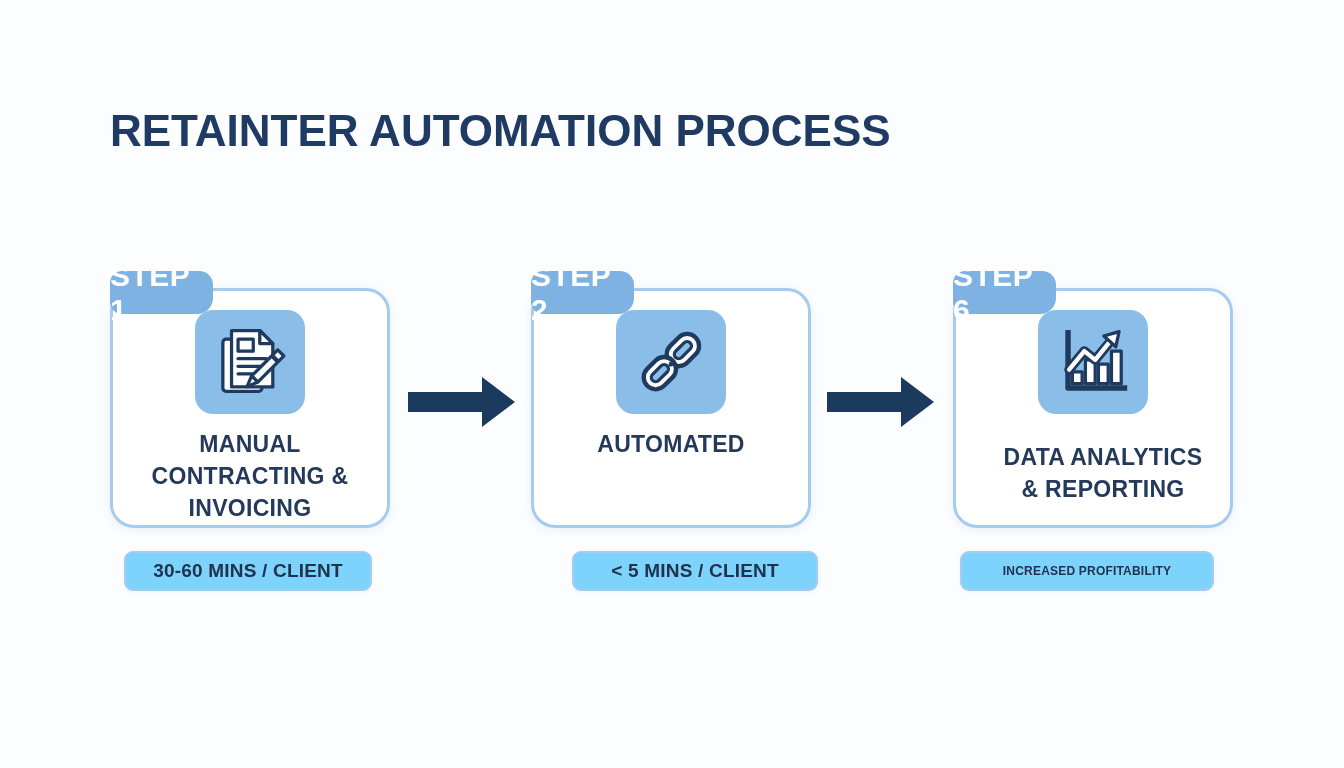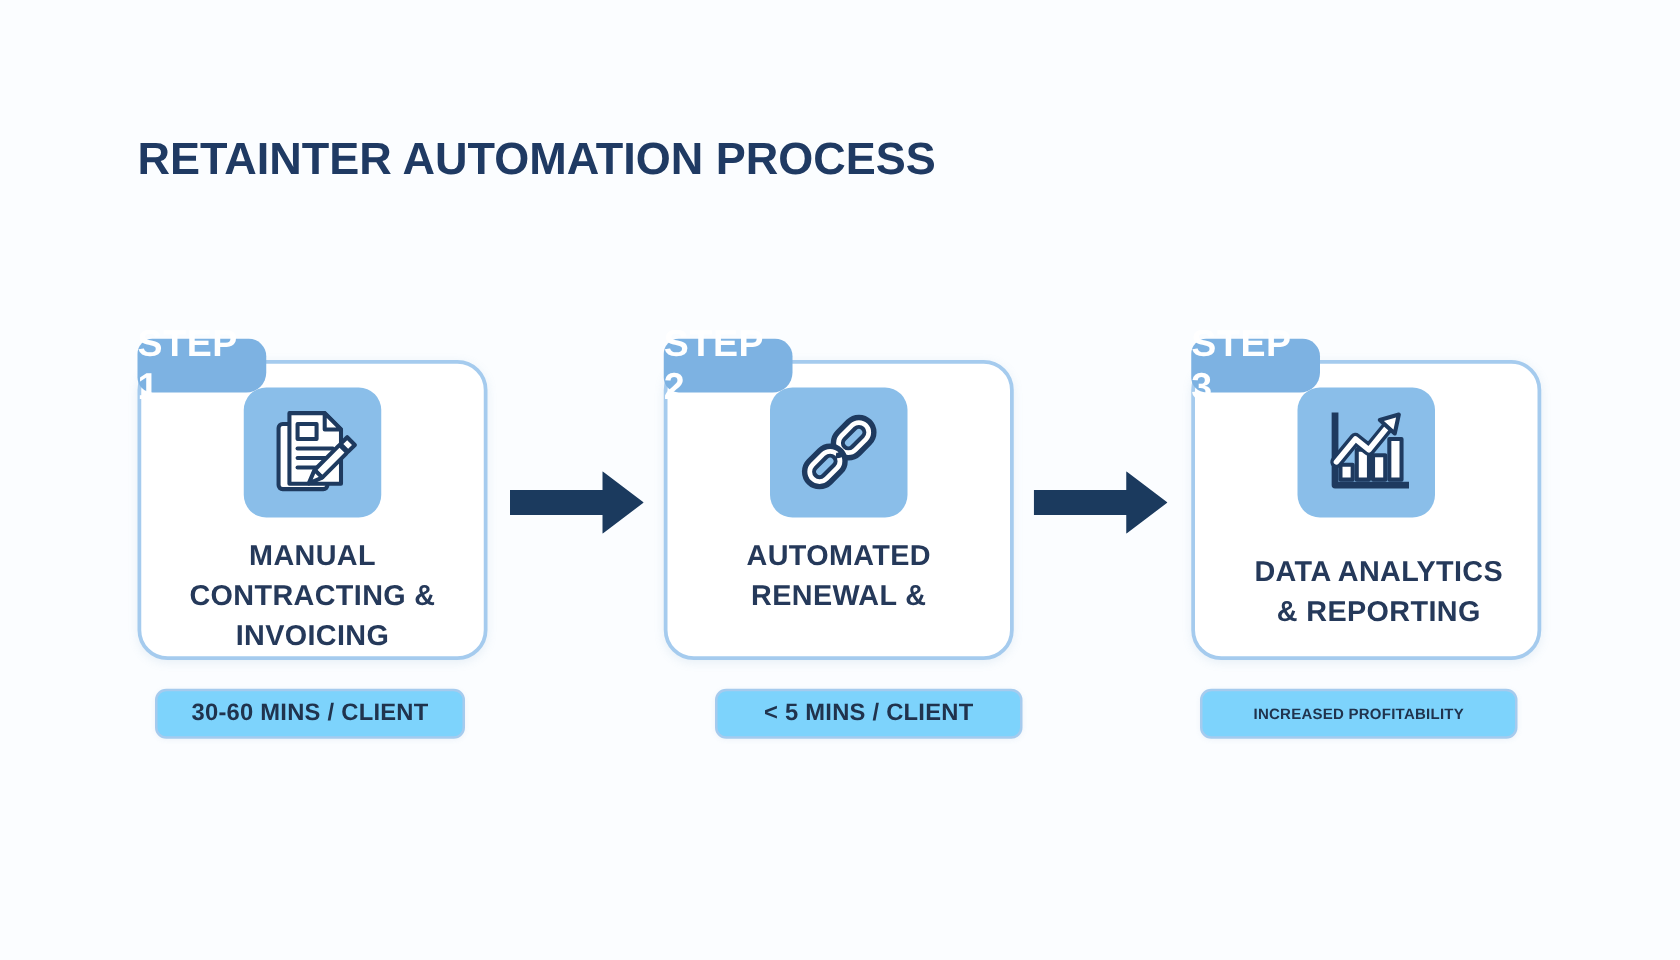--- a/index.html
+++ b/index.html
@@ -3,21 +3,21 @@
 <meta charset="utf-8">
 <style>
   * { margin:0; padding:0; box-sizing:border-box; }
   body { background:#e8ecf0; font-family:"Liberation Sans", sans-serif; }
   .page {
     position:relative; width:1344px; height:768px; overflow:hidden;
     background: var(--background, #fbfdff);
   }
   .title {
     position:absolute; left:110px; top:106px;
-    font-size:36px; font-weight:bold; letter-spacing:0px;
+    font-size:44px; font-weight:bold; letter-spacing:0px;
     color: var(--title-text, #1f3a63); white-space:nowrap;
   }
   .card {
     position:absolute; top:288px; width:280px; height:240px;
     background: var(--card-bg, #ffffff);
     border:3px solid var(--card-border, #a5cbee);
     border-radius:24px;
     box-shadow:0 2px 8px rgba(120,160,200,0.14);
   }
   .card.c1 { left:110px; }
@@ -107,30 +107,29 @@
           <rect x="24" y="3" width="22" height="33" rx="11" fill="#ffffff" stroke-width="4"></rect>
           <rect x="31" y="10" width="8" height="19" rx="4" fill="var(--tile-bg, #8abee9)" stroke-width="3"></rect>
           <rect x="24" y="33" width="22" height="33" rx="11" fill="#ffffff" stroke-width="4"></rect>
           <rect x="31" y="40" width="8" height="19" rx="4" fill="var(--tile-bg, #8abee9)" stroke-width="3"></rect>
           <path d="M35,33 q4,2 0,5" stroke-width="4" fill="none"></path>
         </g>
       </svg>
     </div>
     <div class="label">
       <span class="ln">AUTOMATED</span>
-      <span class="ln">RENEWAL &amp;</span>
     </div>
   </div>
 
   <svg class="arrow a2" viewBox="0 0 107 50">
     <polygon points="0,15 74,15 74,0 107,25 74,50 74,35 0,35" fill="currentColor"></polygon>
   </svg>
 
   <div class="card c3">
-    <div class="badge">STEP 3</div>
+    <div class="badge">STEP 6</div>
     <div class="tile">
       <svg width="78" height="76" viewBox="0 0 70 70" fill="none" stroke="currentColor" stroke-linejoin="round" stroke-linecap="square">
         <rect x="16" y="44" width="9" height="11" fill="#ffffff" stroke-width="3"></rect>
         <rect x="28" y="33" width="9" height="22" fill="#ffffff" stroke-width="3"></rect>
         <rect x="40" y="37" width="9" height="18" fill="#ffffff" stroke-width="3"></rect>
         <rect x="52" y="25" width="9" height="30" fill="#ffffff" stroke-width="3"></rect>
         <path d="M12,8 V59 H64" stroke-width="5"></path>
         <polyline points="13,42 27,25 37,33 51,16" stroke-width="9" stroke-linecap="round" stroke-linejoin="round"></polyline>
         <polyline points="13,42 27,25 37,33 50,17" stroke="#ffffff" stroke-width="4" stroke-linecap="round" stroke-linejoin="round"></polyline>
         <polygon points="59,7 56,21 45,11" fill="#ffffff" stroke-width="3"></polygon>

